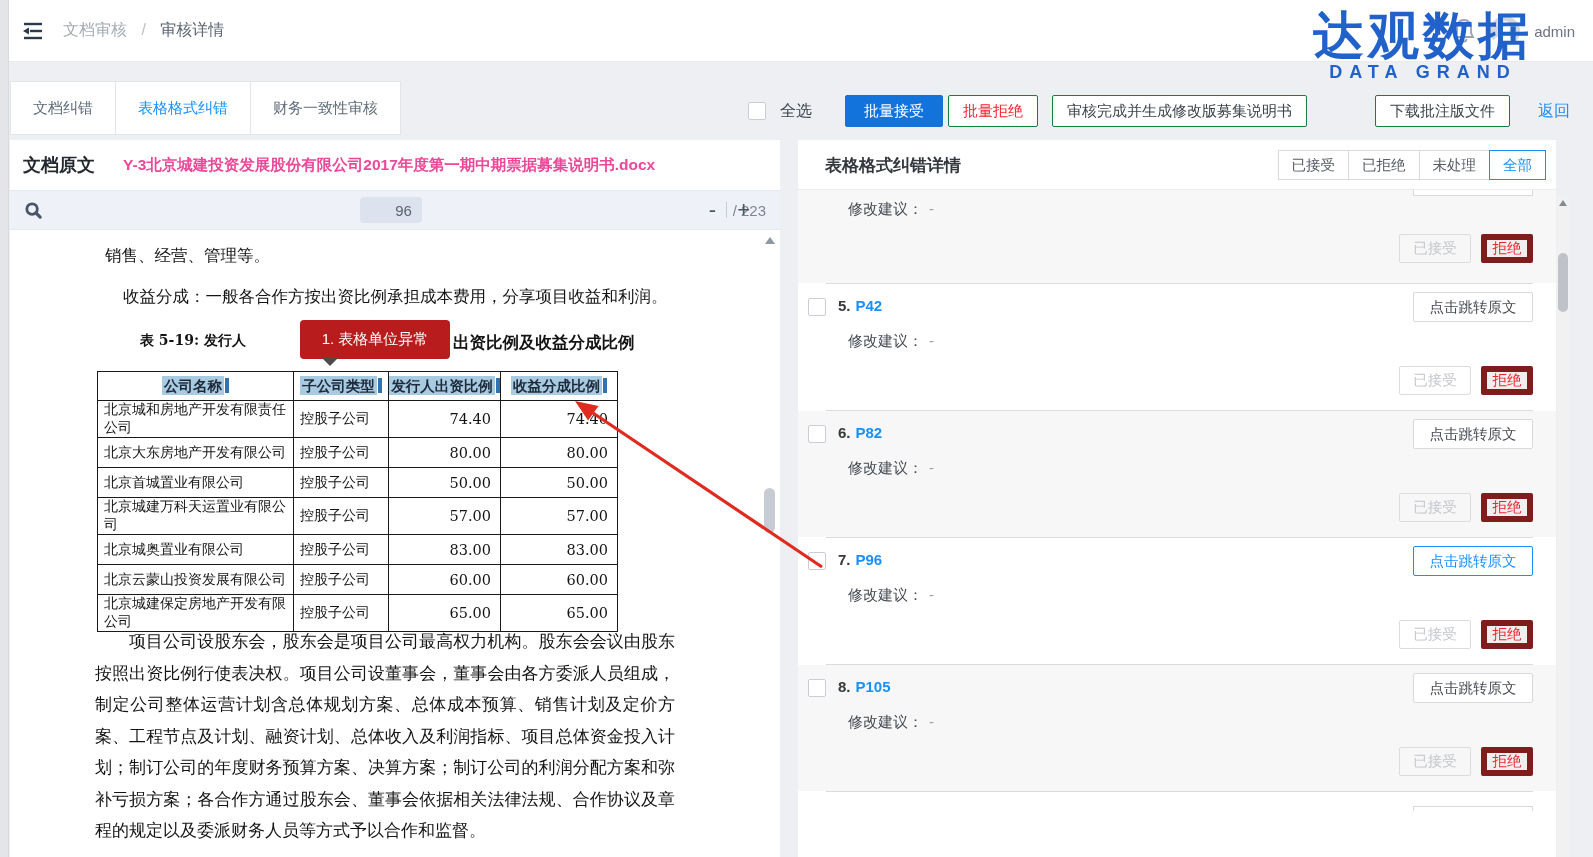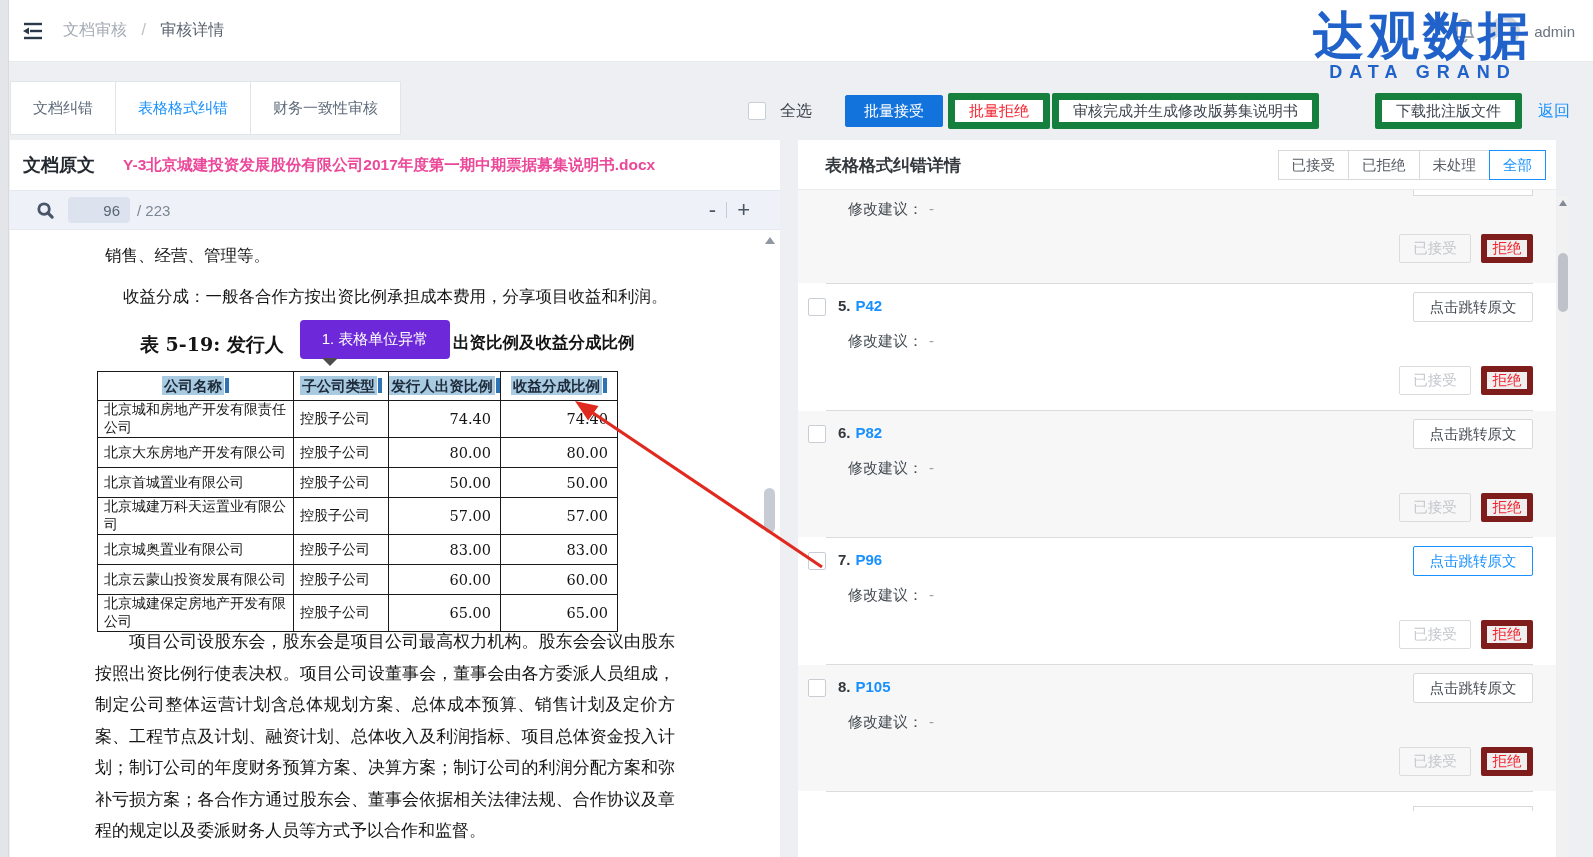--- a/index.html
+++ b/index.html
@@ -26,42 +26,42 @@
   
   .tabbar { position:absolute; left:10px; top:81px; height:54px; display:flex; background:#fff; border:1px solid #e1e4e8; z-index:2; }
   .tab { padding:0 22px; display:flex; align-items:center; font-size:15px; color:#5f6b7a; border-right:1px solid #e1e4e8; background:#fff; cursor:pointer; white-space:nowrap; }
   .tab:last-child { border-right:none; }
   .tab.active { color:#1890ff; }
   .band { position:absolute; top:95px; height:32px; display:flex; align-items:center; z-index:2; }
   .checkbox { width:18px; height:18px; background:#fff; border:1px solid #c9ced6; border-radius:2px; cursor:pointer; }
   .lbl-selall { font-size:16px; color:#3c434c; margin-left:14px; }
   .btn { height:32px; display:inline-flex; align-items:center; justify-content:center; font-size:15px; border-radius:2px; cursor:pointer; white-space:nowrap; }
   .btn-primary { background:#1373dd; color:#fff; padding:0 18px; border:1px solid #1373dd; }
-  .btn-plain { background:#fff; border:7px solid #15803d; color:#3c434c; padding:11px 14px; }
+  .btn-plain { background:#fff; border:1px solid #15803d; color:#3c434c; padding:11px 14px; }
   .btn-danger-text { color:#f5222d; }
   .link-back { color:#1890ff; font-size:16px; cursor:pointer; }
 
   
   .doc-panel { position:absolute; left:10px; top:140px; width:770px; height:717px; background:#fff; }
   .doc-head { height:50px; display:flex; align-items:center; padding-left:13px; }
   .doc-title { font-size:18px; font-weight:bold; color:#23292f; }
   .doc-file { font-size:15.5px; font-weight:600; color:#ec4899; margin-left:28px; white-space:nowrap; }
-  .doc-toolbar { height:40px; background:#eef1f7; border-top:1px solid #e4e8ef; border-bottom:1px solid #e4e8ef; display:flex; align-items:center; padding:0 26px; position:relative; }
+  .doc-toolbar { height:40px; background:#eef1f7; border-top:1px solid #e4e8ef; border-bottom:1px solid #e4e8ef; display:flex; align-items:center; padding:0 14px; position:relative;justify-content:space-between; }
   .page-input { width:62px; height:26px; background:#dce3ee; border:none; border-radius:4px; text-align:right; padding-right:10px; font-size:15px; color:#5a6472; margin-left:13px; }
   .page-total { font-size:15px; color:#7d8априки}
   .page-total { font-size:15px; color:#7d8694; margin-left:7px; }
   .zoom-ctrls { position:absolute; right:30px; display:flex; align-items:center; gap:10px; font-size:22px; color:#4c5663; }
   .zoom-ctrls .vsep { width:1px; height:16px; background:#c6ccd6; }
   .zoom-btn { cursor:pointer; line-height:20px; }
   .doc-body { position:absolute; left:0; top:92px; right:0; bottom:0; background:#fff; overflow:hidden; font-family:"DejaVu Serif","Liberation Serif",serif; color:#141414; }
   .d-para1 { position:absolute; left:95px; top:13px; font-size:16.5px; }
   .d-para2 { position:absolute; left:113px; top:54px; font-size:16.5px; }
-  .d-caption-left { position:absolute; left:130px; top:100px; font-size:19px; font-weight:bold; }
+  .d-caption-left { position:absolute; left:130px; top:100px; font-size:14px; font-weight:bold; }
   .d-caption-right { position:absolute; left:443px; top:100px; font-size:16.5px; font-weight:bold;text-align:right; }
-  .tooltip { position:absolute; left:290px; top:88px; width:150px; height:39px; background:#6d28d9; border-radius:4px; color:#fff; font-family:"Liberation Sans",sans-serif; font-size:15px; display:flex; align-items:center; justify-content:center; z-index:8; }
+  .tooltip { position:absolute; left:290px; top:88px; width:150px; height:39px; background:#b91c1c; border-radius:4px; color:#fff; font-family:"Liberation Sans",sans-serif; font-size:15px; display:flex; align-items:center; justify-content:center; z-index:8; }
   .tooltip .tri { position:absolute; left:22px; bottom:-7px; width:0; height:0; border-left:8px solid transparent; border-right:8px solid transparent; border-top:8px solid #4c4c4c; }
   .d-table { position:absolute; left:87px; top:139px; border-collapse:collapse; table-layout:fixed; }
   .d-table td, .d-table th { border:1px solid #1a1a1a; font-weight:normal; }
   .d-table th { height:29px; text-align:center; font-size:14.5px; }
   .d-table td { height:30px; font-size:14px; padding:0 6px; }
   .d-table td.num { text-align:right; padding-right:9px; font-size:14.5px; }
   .hl { background:#a9cbe2; color:#1c2a3a; padding:1px 2px; font-weight:bold; }
   .cursorbar { display:inline-block; width:4px; height:15px; background:#2e74b5; vertical-align:-2px; margin-left:1px; }
   .d-para3 { position:absolute; left:85px; top:394px; width:580px; font-size:17px; line-height:31.5px; text-align:justify; text-indent:2em; }
   .doc-scroll { position:absolute; right:2px; top:92px; bottom:0; width:16px; }

